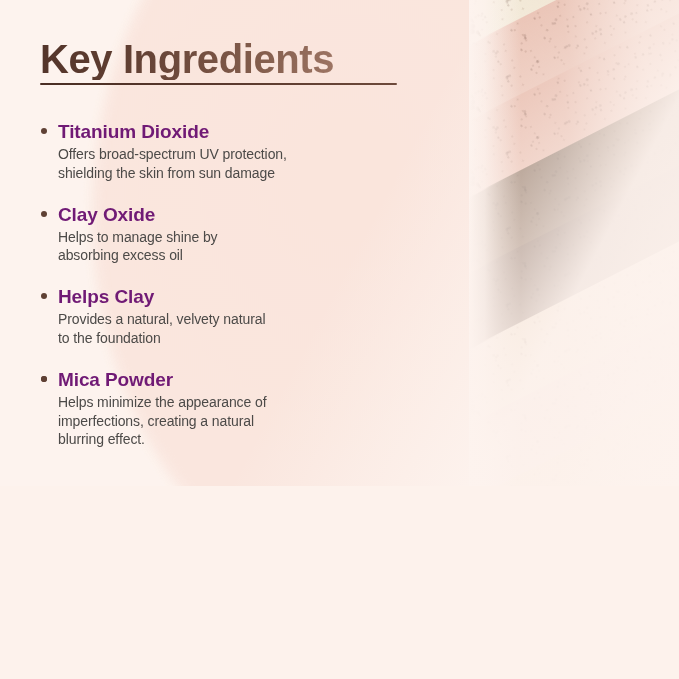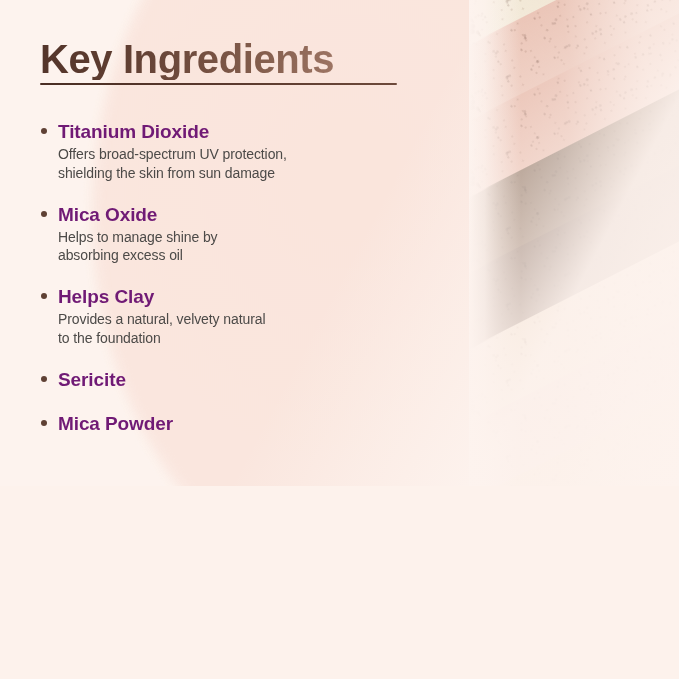--- a/index.html
+++ b/index.html
@@ -279,34 +279,36 @@
 
     <ul class="list" id="ingredient-list">
         <li class="item">
           <span class="bullet"></span>
           <span class="item-name">Titanium Dioxide</span>
           <span class="item-desc">Offers broad-spectrum UV protection,
 shielding the skin from sun damage</span>
         </li>
         <li class="item">
           <span class="bullet"></span>
-          <span class="item-name">Mica Oxide</span>
+          <span class="item-name">Clay Oxide</span>
           <span class="item-desc">Helps to manage shine by
 absorbing excess oil</span>
         </li>
         <li class="item">
           <span class="bullet"></span>
           <span class="item-name">Helps Clay</span>
           <span class="item-desc">Provides a natural, velvety natural
 to the foundation</span>
         </li>
         <li class="item">
           <span class="bullet"></span>
-          <span class="item-name">Sericite</span>
         </li>
         <li class="item">
           <span class="bullet"></span>
           <span class="item-name">Mica Powder</span>
+          <span class="item-desc">Helps minimize the appearance of
+imperfections, creating a natural
+blurring effect.</span>
         </li>
       </ul>
 
   </div>
 </div>
 
 </body></html>

